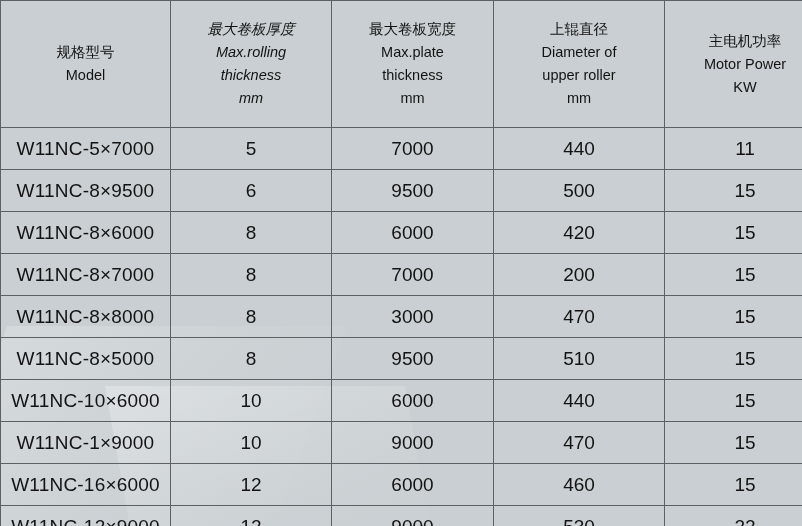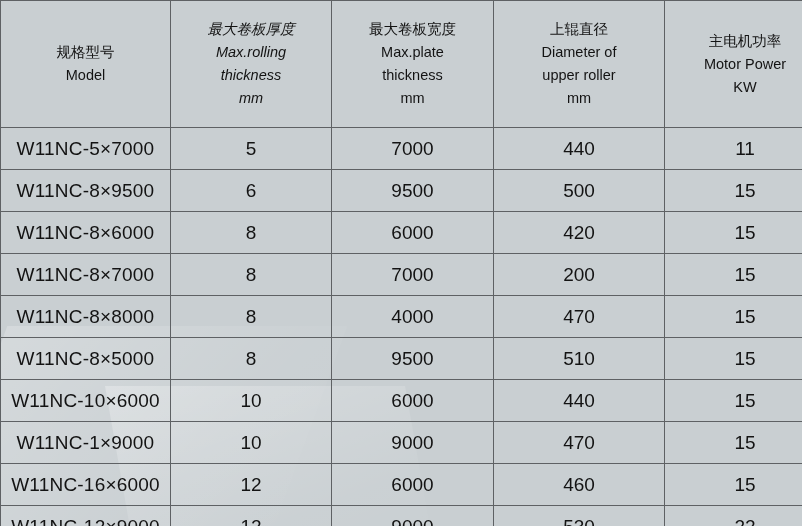--- a/index.html
+++ b/index.html
@@ -137,21 +137,21 @@
     <tr>
       <td class="cell-model">W11NC-8×7000</td>
       <td>8</td>
       <td>7000</td>
       <td>200</td>
       <td>15</td>
     </tr>
     <tr>
       <td class="cell-model">W11NC-8×8000</td>
       <td>8</td>
-      <td>4000</td>
+      <td>3000</td>
       <td>470</td>
       <td>15</td>
     </tr>
     <tr>
       <td class="cell-model">W11NC-8×5000</td>
       <td>8</td>
       <td>9500</td>
       <td>510</td>
       <td>15</td>
     </tr>

